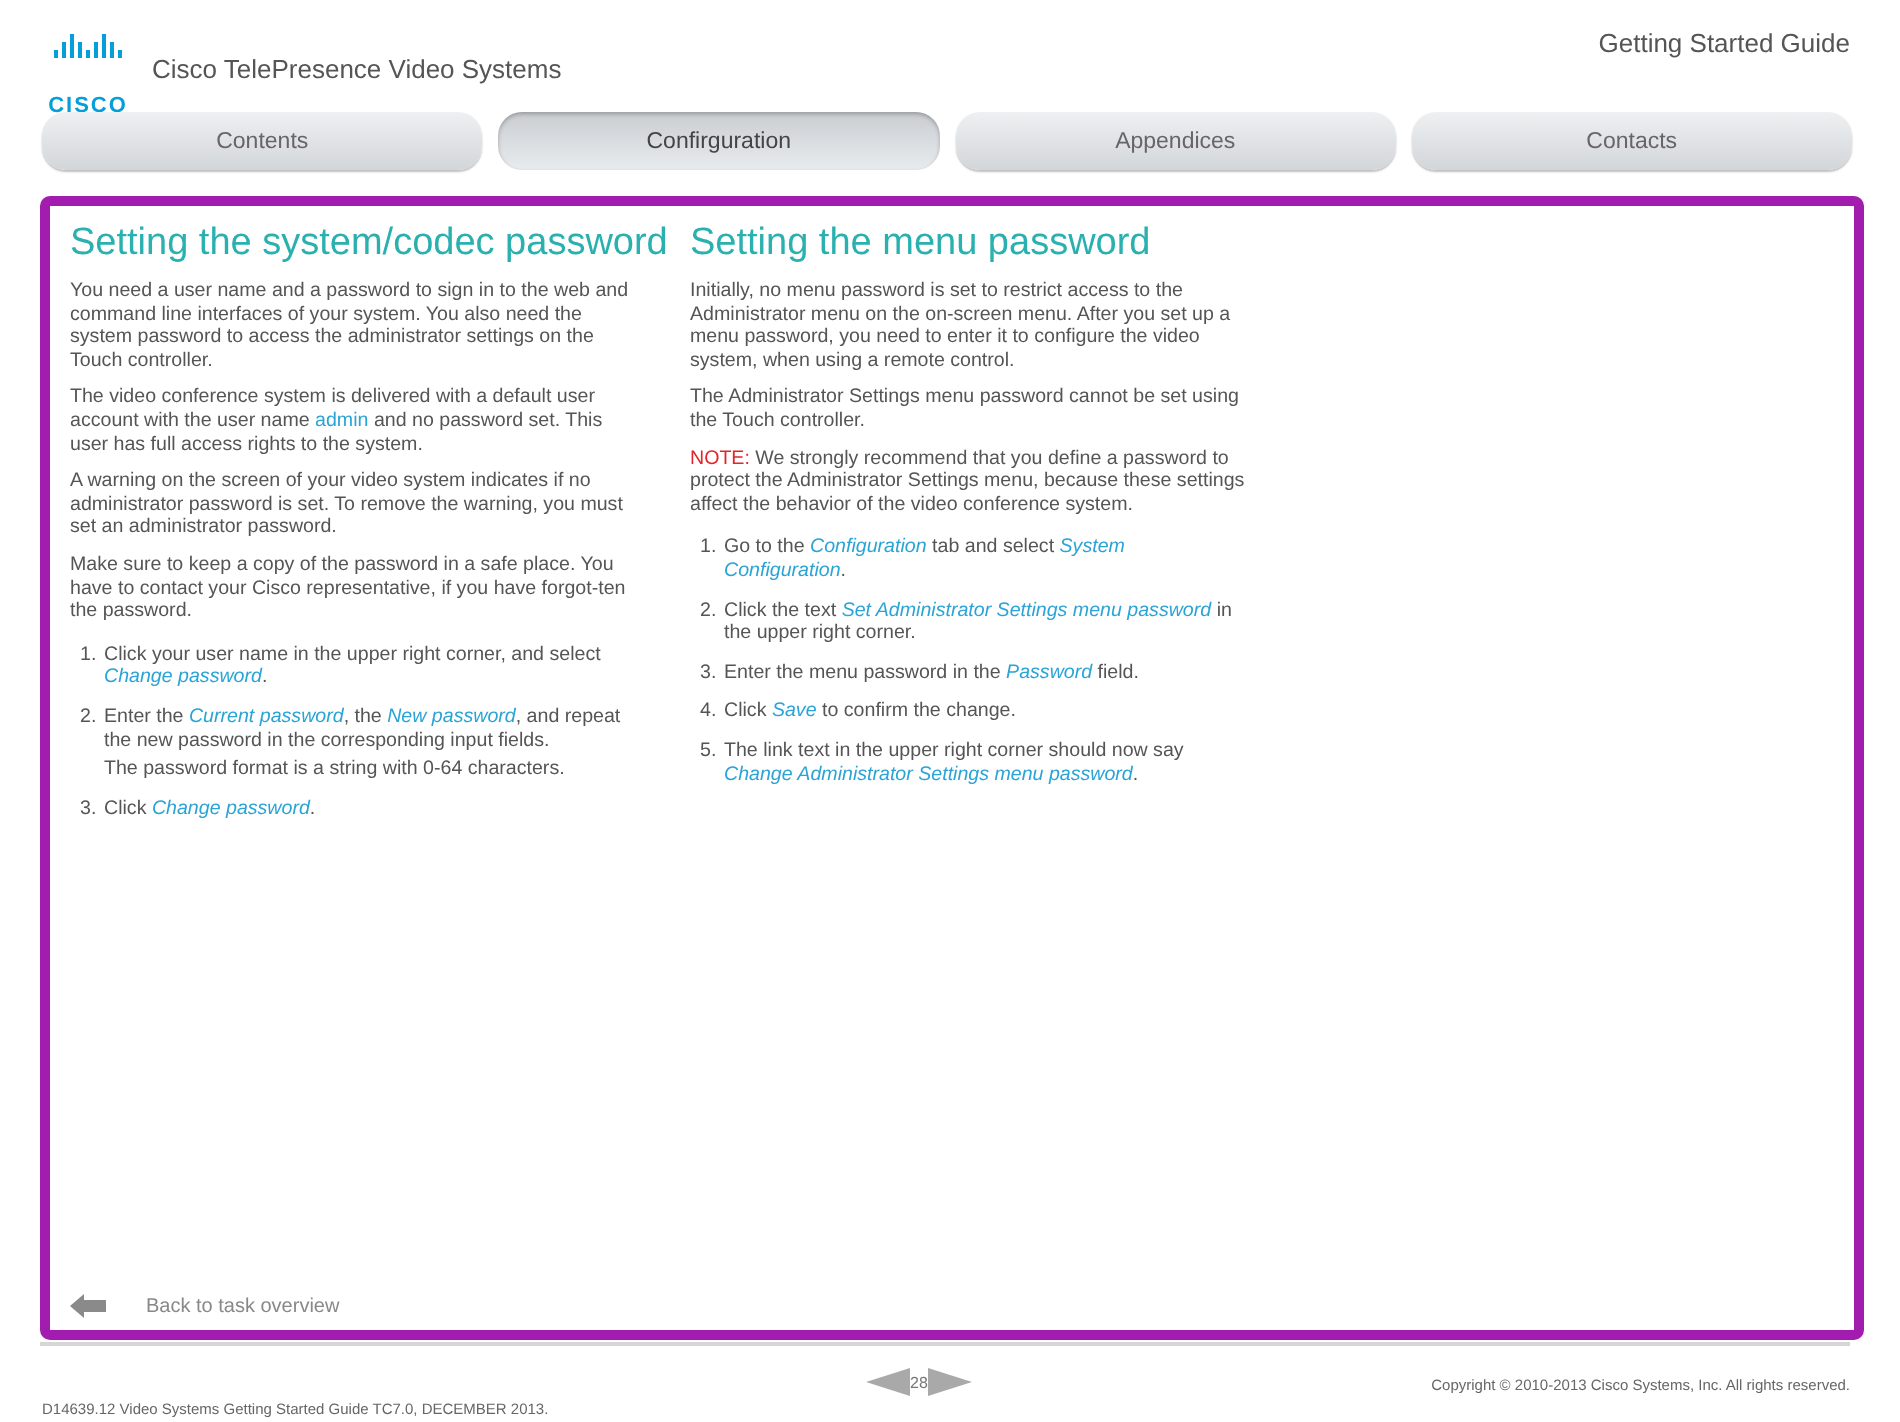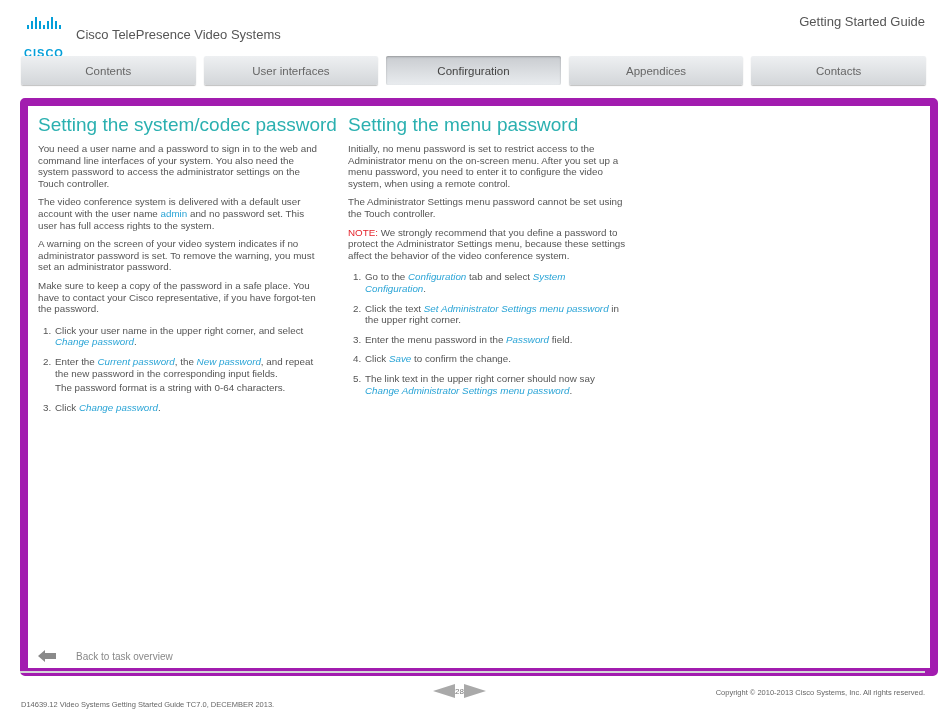--- a/index.html
+++ b/index.html
@@ -8,27 +8,27 @@
   .header { position: absolute; left: 0; top: 0; width: 950px; height: 52px; }
   .logo { position: absolute; left: 22px; top: 17px; width: 44px; height: 26px; }
   .logo-bars { display: flex; align-items: flex-end; gap: 2px; height: 12px; justify-content: center; }
   .logo-bars span { display: block; width: 2px; background: #049fd9; }
   .logo-text { font-family: "Liberation Sans", sans-serif; font-weight: bold; font-size: 11px; color: #049fd9;
                letter-spacing: 1px; text-align: center; margin-top: 18px; }
   .app-title { position: absolute; left: 76px; top: 27px; font-size: 13px; color: #555; }
   .doc-title { position: absolute; right: 25px; top: 14px; font-size: 13px; color: #555; }
 
   .tabs { position: absolute; left: 21px; top: 56px; width: 905px; height: 30px; display: flex; gap: 8px; }
-  .tab { flex: 1; height: 29px; border-radius: 2px; background: linear-gradient(#eef0f2, #d3d6d9);
+  .tab { flex: 1; height: 29px; border-radius: 12px; background: linear-gradient(#eef0f2, #d3d6d9);
          box-shadow: 0 1px 1px rgba(0,0,0,0.25); display: flex; align-items: center; justify-content: center;
          font-size: 11.5px; color: #666; cursor: pointer; }
   .tab.active { background: linear-gradient(#c9ccd0, #e9ecef); color: #444; box-shadow: inset 0 1px 2px rgba(0,0,0,0.25); }
 
   .content { position: absolute; left: 20px; top: 98px; width: 902px; height: 562px;
-             border: 8px solid #a21caf; border-radius: 5px; }
+             border: 5px solid #a21caf; border-radius: 5px; }
   .col { position: absolute; top: 8px; font-size: 9.8px; line-height: 11.6px; color: #555; }
   .col1 { left: 10px; width: 282px; }
   .col2 { left: 320px; width: 280px; }
   h1 { font-weight: normal; font-size: 19px; color: #2bb0b0; margin: 0 0 7px 0; line-height: 22px; white-space: nowrap; }
   p { margin: 0 0 7px 0; }
   .blue { color: #2aa4d6; }
   .it { font-style: italic; color: #2aa4d6; }
   .note { color: #e4232b; }
   ol { margin: 0; padding: 0; list-style: none; }
   ol li { position: relative; padding-left: 17px; margin: 0 0 8px 0; }
@@ -63,21 +63,20 @@
         <span style="height:4px"></span>
     </div>
     <div class="logo-text">CISCO</div>
   </div>
   <div class="app-title">Cisco TelePresence Video Systems</div>
   <div class="doc-title">Getting Started Guide</div>
 </div>
 
 <div class="tabs">
   <div class="tab">Contents</div>
-  <div class="tab">User interfaces</div>
   <div class="tab active">Confirguration</div>
   <div class="tab">Appendices</div>
   <div class="tab">Contacts</div>
 </div>
 
 <div class="content">
   <div class="col col1">
     <h1>Setting the system/codec password</h1>
     <p>You need a user name and a password to sign in to the web and command line interfaces of your system. You also need the system password to access the administrator settings on the Touch controller.</p>
     <p><span>The video conference system is delivered with a default user account with the user name </span><span class="blue">admin</span><span> and no password set. This user has full access rights to the system.</span></p>

